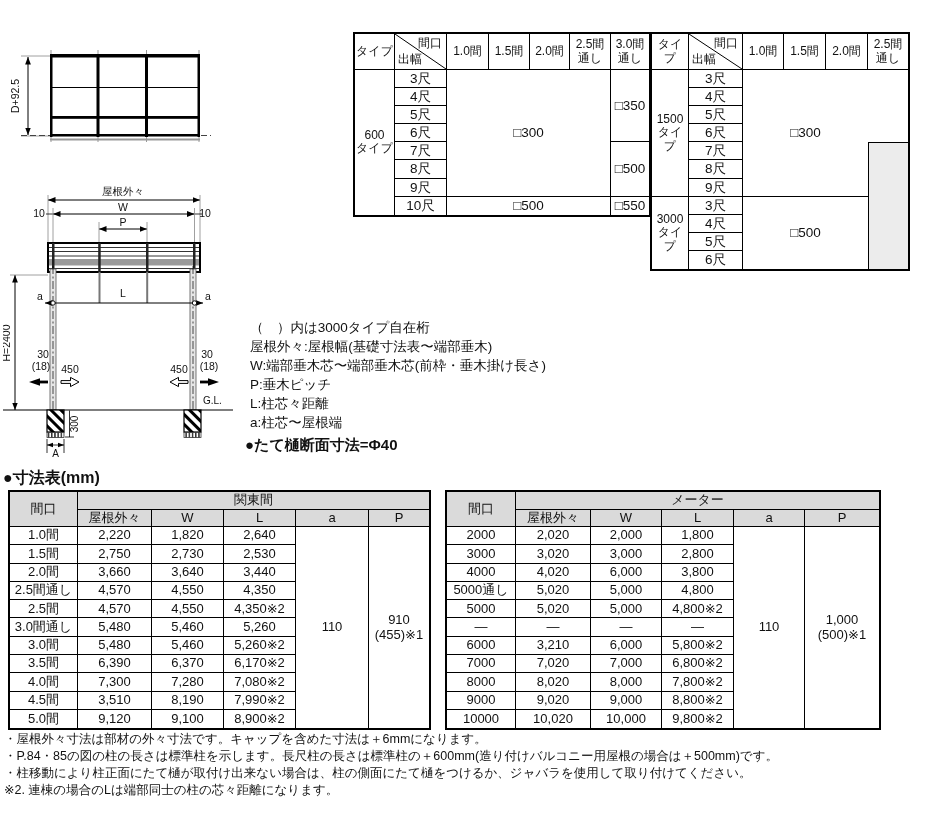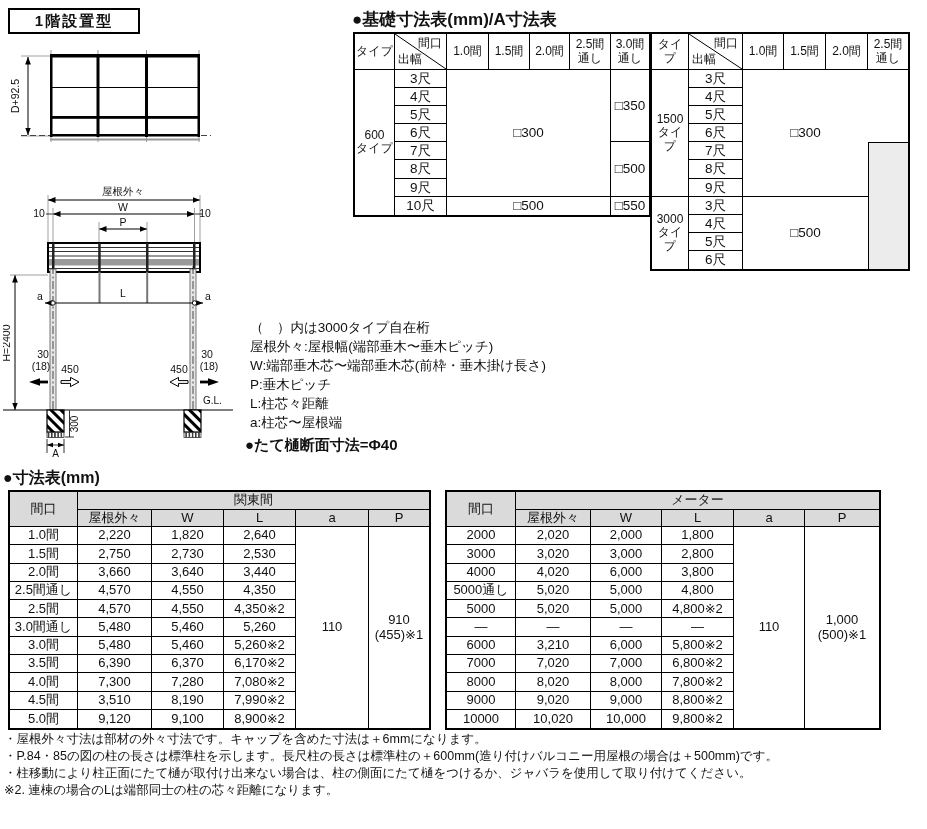--- a/index.html
+++ b/index.html
@@ -27,23 +27,20 @@
   #legend{position:absolute;left:250px;top:318px;font-size:13.5px;line-height:19px}
   #pipe-note{font-weight:bold;font-size:15px;margin-top:3px;margin-left:-5px}
   #footnotes{position:absolute;left:4px;top:731px;font-size:12.5px;line-height:17px}
   svg text{font-family:"Liberation Sans","DejaVu Sans",sans-serif;fill:#111}
 </style>
 </head>
 <body>
 
 <div id="page">
 
-  <div id="badge">
-    <span>1階設置型</span>
-  </div>
 
   <svg class="abs" style="left:8px;top:46px" width="222" height="104" viewBox="0 0 222 104">
     <defs>
       <marker id="arp" markerWidth="9" markerHeight="8" refX="7.5" refY="3.5" orient="auto-start-reverse">
         <path d="M0,0.6 L7.5,3.5 L0,6.4 Z" fill="#000"></path>
       </marker>
     </defs>
     <line x1="13" y1="10" x2="42" y2="10" stroke="#888" stroke-width="0.8"></line>
     <line x1="13" y1="90" x2="42" y2="90" stroke="#888" stroke-width="0.8"></line>
     <line x1="20" y1="11" x2="20" y2="89" stroke="#000" stroke-width="1" marker-start="url(#arp)" marker-end="url(#arp)"></line>
@@ -143,21 +140,20 @@
     <rect x="181" y="246.5" width="17" height="5" fill="url(#vst)" stroke="#333" stroke-width="0.8"></rect>
     <line x1="44" y1="253" x2="44" y2="267" stroke="#000" stroke-width="0.8"></line>
     <line x1="61" y1="253" x2="61" y2="267" stroke="#000" stroke-width="0.8"></line>
     <line x1="44" y1="259" x2="61" y2="259" stroke="#000" stroke-width="0.8" marker-start="url(#are)" marker-end="url(#are)"></line>
     <text x="52.5" y="271" text-anchor="middle" font-size="10">A</text>
     <line x1="66.5" y1="224.5" x2="66.5" y2="251" stroke="#000" stroke-width="0.8"></line>
     <line x1="62" y1="251" x2="71" y2="251" stroke="#000" stroke-width="0.8"></line>
     <text transform="rotate(-90 74.5 238)" x="74.5" y="238" text-anchor="middle" font-size="10">300</text>
   </svg>
 
-  <div class="title" style="left:352px;top:8px;font-size:17px">●基礎寸法表(mm)/A寸法表</div>
 
   <div class="tbl f13" style="left:353px;top:32px;grid-template-columns:40px 52px 42px 41px 40px 41px 38px;grid-template-rows:36px repeat(8,18.1px)">
     <div class="f12" style="grid-area:1/1/2/2">タイプ</div>
     <div class="diagcell" style="grid-area:1/2/2/3">
       <svg viewBox="0 0 10 10" preserveAspectRatio="none">
           <line x1="0" y1="0" x2="10" y2="10" stroke="#000" stroke-width="1" vector-effect="non-scaling-stroke"></line>
         </svg>
       <span class="dtop">間口</span>
       <span class="dbot">出幅</span>
     </div>
@@ -215,21 +211,21 @@
 タイプ</div>
     <div class="f14" style="grid-area:9/2/10/3">3尺</div>
     <div class="f14" style="grid-area:10/2/11/3">4尺</div>
     <div class="f14" style="grid-area:11/2/12/3">5尺</div>
     <div class="f14 nb" style="grid-area:12/2/13/3">6尺</div>
     <div class="f14 nb" style="grid-area:9/3/13/6;border-right:none">□500</div>
   </div>
 
   <div id="legend">
     <div>（　）内は3000タイプ自在桁</div>
-    <div>屋根外々:屋根幅(端部垂木〜垂木ピッチ)</div>
+    <div>屋根外々:屋根幅(基礎寸法表〜端部垂木)</div>
     <div>W:端部垂木芯〜端部垂木芯(前枠・垂木掛け長さ)</div>
     <div>P:垂木ピッチ</div>
     <div>L:柱芯々距離</div>
     <div>a:柱芯〜屋根端</div>
     <div id="pipe-note">●たて樋断面寸法=Φ40</div>
   </div>
 
   <div class="title" style="left:3px;top:468px;font-size:16px">●寸法表(mm)</div>
 
   <div class="tbl f13" style="left:8px;top:490px;grid-template-columns:68px 74px 72px 72px 73px 60px;grid-template-rows:18px 17px repeat(11,18.3px)">

